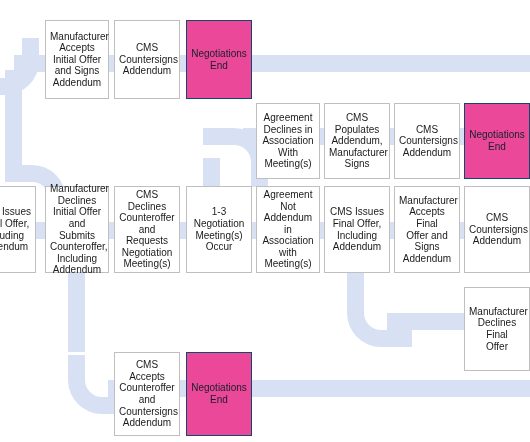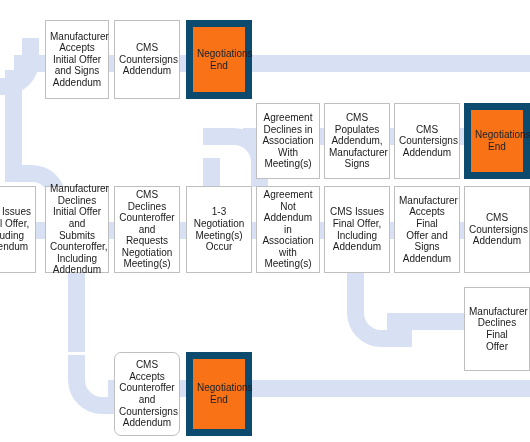--- a/index.html
+++ b/index.html
@@ -44,22 +44,22 @@
     padding: 3px 4px;
   }
   .node .txt {
     font-size: 10px;
     line-height: 11.6px;
     color: #1a1a1a;
     display: block;
     width: 100%;
   }
   .node.end {
-    background: #f97316;
-    border: 7px solid #0c4a6e;
+    background: #ec4899;
+    border: 1px solid #0c4a6e;
   }
   .node.end .txt {
     color: #15202b;
   }
   b { font-weight: normal; }
 </style>
 </head>
 <body>
 
 <div id="canvas">
@@ -156,21 +156,21 @@
   </div>
 
   <div class="node" style="left:464px; top:186px; width:66px; height:87px;">
     <span class="txt">CMS<br>Countersigns<br>Addendum</span>
   </div>
 
   <div class="node" style="left:464px; top:287px; width:66px; height:84px;">
     <span class="txt">Manufacturer<br><b>Declines</b> Final<br>Offer</span>
   </div>
 
-  <div class="node" style="left:114px; top:352px; width:66px; height:84px;border-radius:7px;">
+  <div class="node" style="left:114px; top:352px; width:66px; height:84px;">
     <span class="txt">CMS <b>Accepts</b><br>Counteroffer<br>and<br>Countersigns<br>Addendum</span>
   </div>
 
   <div class="node end" style="left:186px; top:352px; width:66px; height:84px;">
     <span class="txt">Negotiations<br>End</span>
   </div>
 
 </div>
 
 </body></html>

